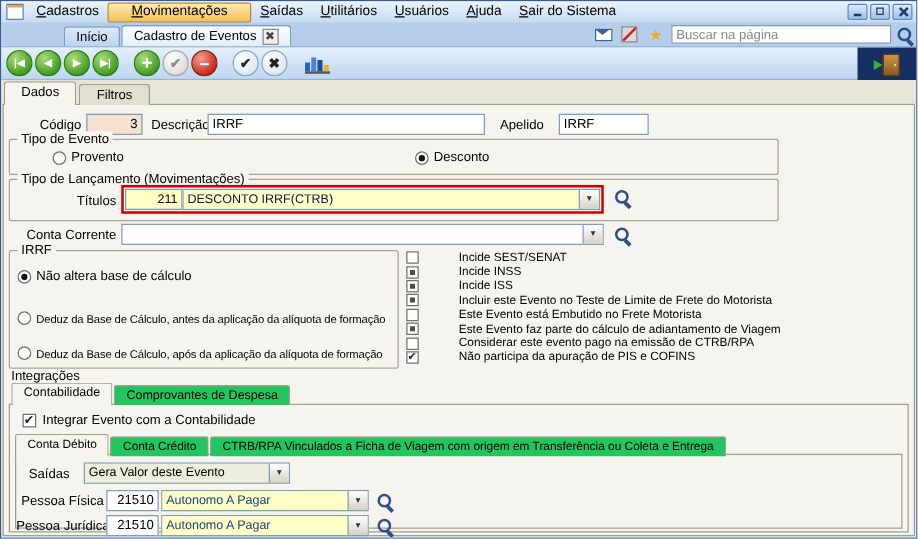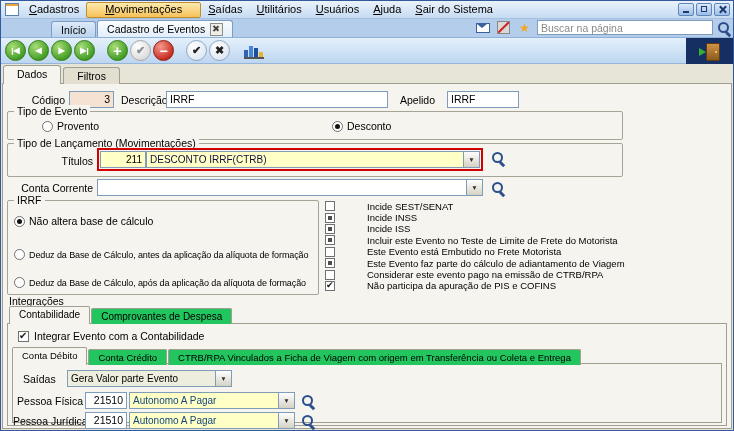--- a/index.html
+++ b/index.html
@@ -336,21 +336,21 @@
           <span class="lblc">Integrar Evento com a Contabilidade</span>
         </div>
         <div class="itabs" style="left:4px;top:23px">
           <div class="itab active" style="font-size:9.5px">Conta Débito</div>
           <div class="itab" style="font-size:9.5px">Conta Crédito</div>
           <div class="itab" style="font-size:9.5px">CTRB/RPA Vinculados a Ficha de Viagem com origem em Transferência ou Coleta e Entrega</div>
         </div>
         <div class="ipanel" style="left:4px;right:4px;top:39px;bottom:2px">
           <span class="lbl" style="left:10px;top:9px">Saídas</span>
           <div class="combo" style="left:54px;top:6px;width:165px;background:#edeedd">
-            <span class="val" style="background:#edeedd">Gera Valor parte Evento</span>
+            <span class="val" style="background:#edeedd">Gera Valor deste Evento</span>
             <span class="combo-btn"></span>
           </div>
 
           <span class="lbl r" style="left:0px;top:31px;width:70px">Pessoa Física</span>
           <div class="tf num" style="left:72px;top:28px;width:42px">21510</div>
           <div class="combo yellow" style="left:116px;top:28px;width:166px">
             <span class="val yellow pf-val">Autonomo A Pagar</span>
             <span class="combo-btn"></span>
           </div>
           <div class="magnifier mag-abs" style="left:288px;top:30px"></div>

